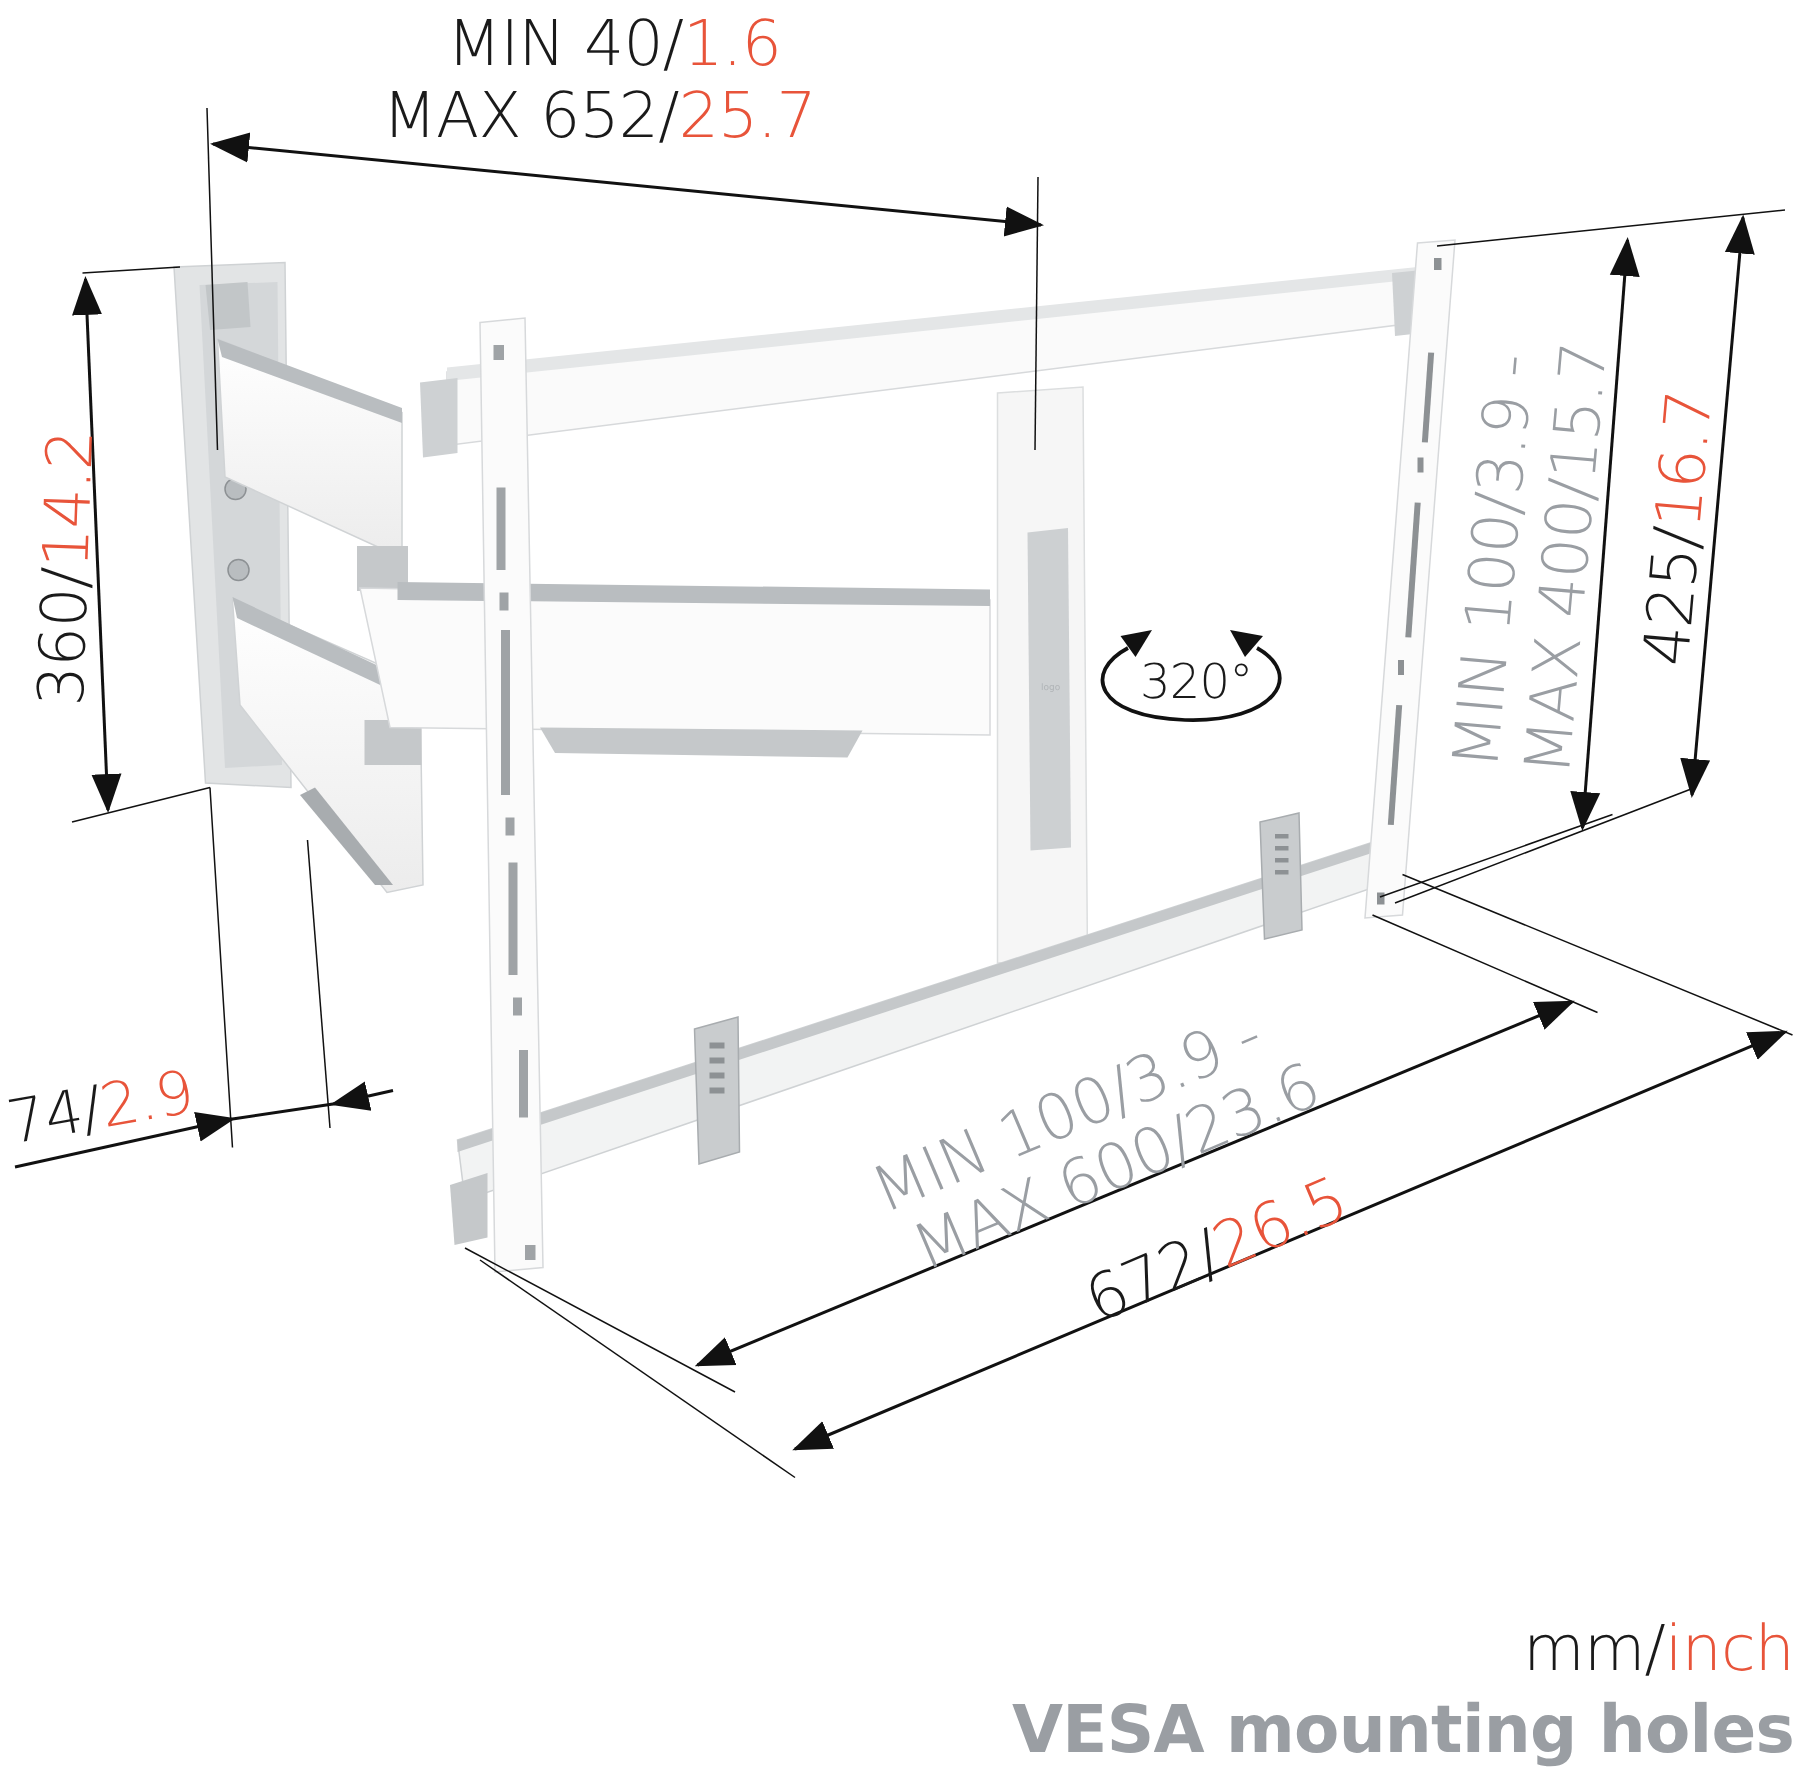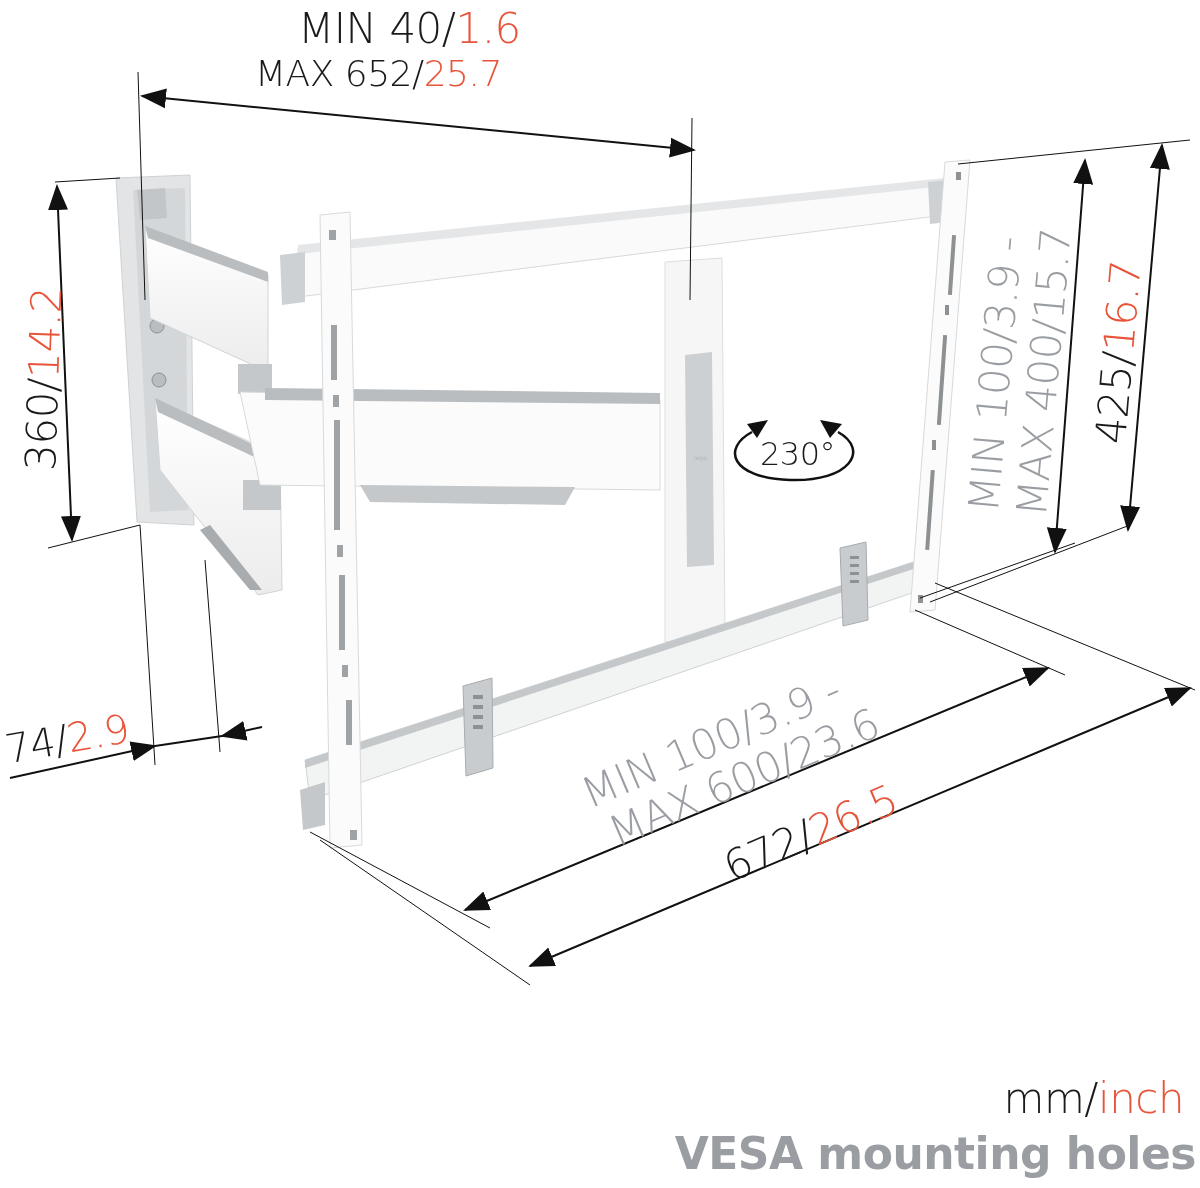--- a/index.html
+++ b/index.html
@@ -150,52 +150,52 @@
   <g>
     <path d="M752,432 C722,448 730,478 790,480 C850,482 870,450 838,432" fill="none" stroke="#111" stroke-width="2.5"></path>
     <path d="M747,424 L768,420 L757,438 Z" fill="#111"></path>
     <path d="M820,420 L842,424 L830,438 Z" fill="#111"></path>
   </g>
 </svg>
 
 <div class="lbl" style="left:298px; top:8px; font-size:42px;">
   <span class="k">MIN 40/</span><span class="o">1.6</span>
 </div>
-<div class="lbl" style="left:255px; top:56px; font-size:36px;">
+<div class="lbl" style="left:255px; top:56px; font-size:42px;">
   <span class="k">MAX 652/</span><span class="o">25.7</span>
 </div>
 
 <div class="lbl rot" style="left:20px; top:470px; font-size:42px; transform: rotate(-88deg);">
   <span class="k">360/</span><span class="o">14.2</span>
 </div>
 
 <div class="lbl rot" style="left:2px; top:730px; font-size:40px; transform: rotate(-10deg);">
   <span class="k">74/</span><span class="o">2.9</span>
 </div>
 
 <div class="lbl" style="left:760px; top:438px; font-size:32px;">
-  <span class="k">230°</span>
+  <span class="k">320°</span>
 </div>
 
 <div class="lbl rot g" style="left:960px; top:510px; font-size:42px; transform: rotate(-85deg); line-height:48px;">
   <div>MIN 100/3.9 -</div>
   <div>MAX 400/15.7</div>
 </div>
 
 <div class="lbl rot" style="left:1090px; top:442px; font-size:42px; transform: rotate(-85deg);">
   <span class="k">425/</span><span class="o">16.7</span>
 </div>
 
 <div class="lbl rot g" style="left:575px; top:775px; font-size:42px; transform: rotate(-23deg); line-height:46px;">
   <div>MIN 100/3.9 -</div>
   <div style="padding-left:10px;">MAX 600/23.6</div>
 </div>
 
 <div class="lbl rot" style="left:718px; top:850px; font-size:42px; transform: rotate(-23deg);">
   <span class="k">672/</span><span class="o">26.5</span>
 </div>
 
-<div class="lbl" style="right:16px; top:1078px; font-size:42px; text-align:right;">
+<div class="lbl" style="right:4px; top:1078px; font-size:42px; text-align:right;">
   <span class="k">mm/</span><span class="o">inch</span>
 </div>
 <div class="lbl g" style="right:4px; top:1132px; font-size:44px; font-weight:700; text-align:right;">
   <span>VESA mounting holes</span>
 </div>
 
 </body></html>

